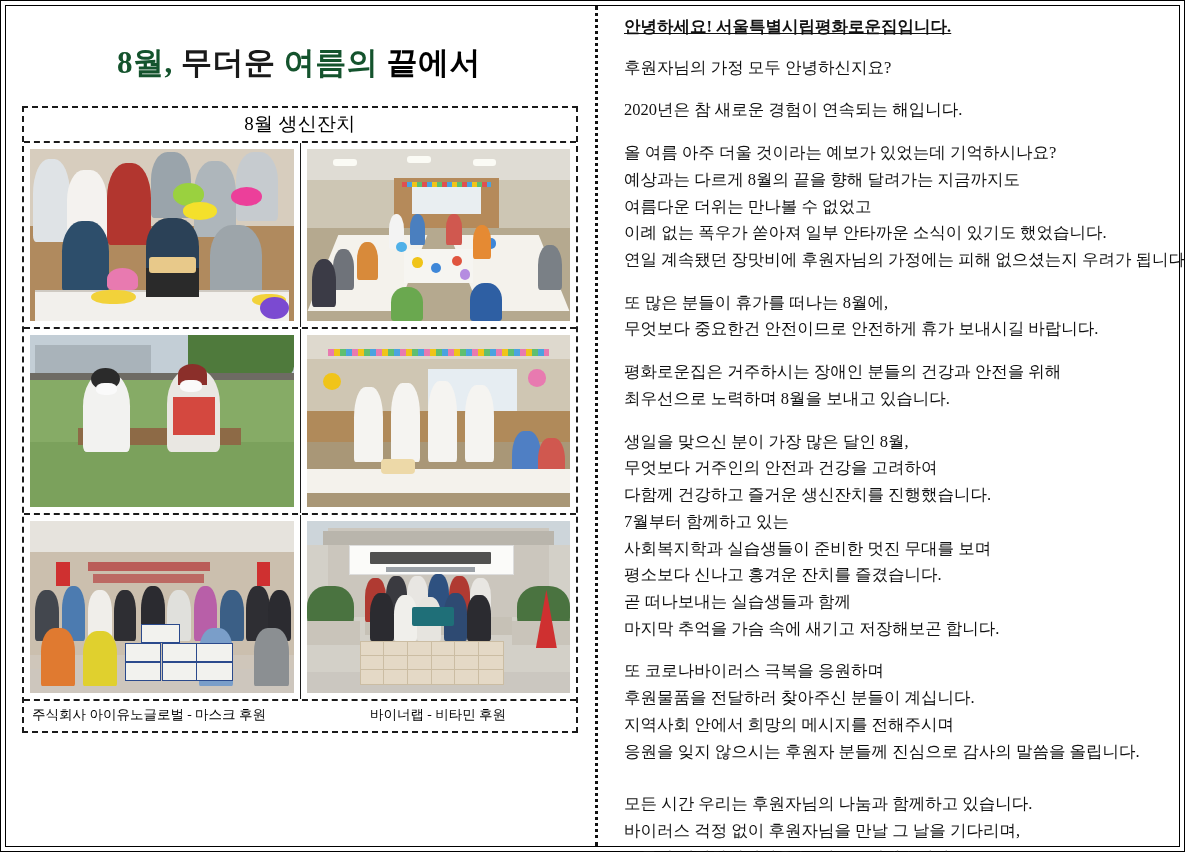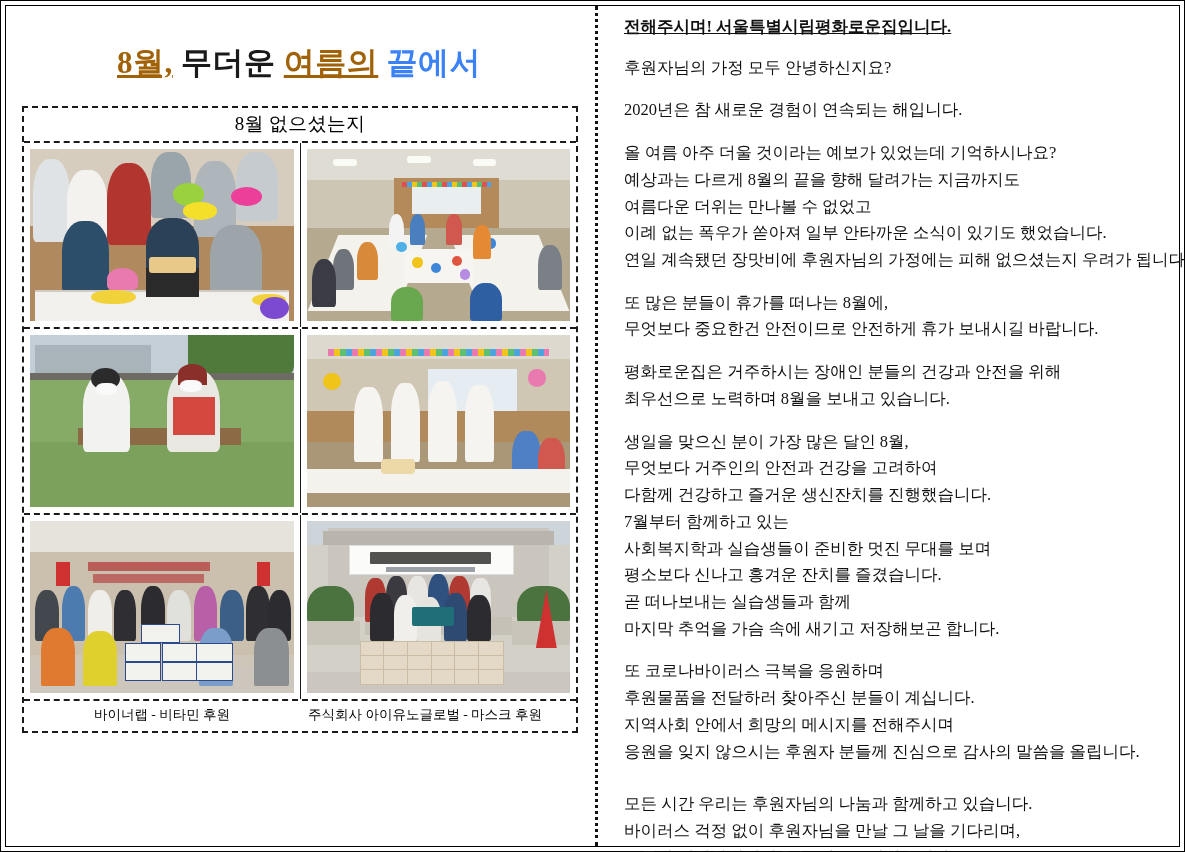--- a/index.html
+++ b/index.html
@@ -40,23 +40,23 @@
   }
 
   .headline{
     text-align:center;
     font-size:31px;
     font-weight:700;
     letter-spacing:.5px;
     margin:36px 0 22px 0;
     white-space:nowrap;
   }
-  .h-orange{color:#a16207;text-decoration:underline;}
+  .h-orange{color:#14532d;}
   .h-dark{color:#1a1a1a;}
-  .h-blue{color:#3b82f6;}
+  .h-blue{color:#000000;}
 
   .photo-table{
     margin:0 14px 0 16px;
     border:2px dashed #1a1a1a;
     box-sizing:border-box;
   }
   .sec-title{
     text-align:center;
     font-size:19px;
     padding:3px 0 4px 0;
@@ -274,21 +274,21 @@
 
       <div class="headline">
         <span class="h-orange">8월,</span>
         <span class="h-dark">무더운</span>
         <span class="h-orange">여름의</span>
         <span class="h-blue">끝에서</span>
       </div>
 
       <div class="photo-table">
 
-        <div class="sec-title">8월 없으셨는지</div>
+        <div class="sec-title">8월 생신잔치</div>
         <div class="photo-row">
           <div class="photo-cell">
             <div class="ph p1">
               <div class="wall"></div>
                 <div class="wood"></div>
               <div class="pA per"></div>
                 <div class="pB per"></div>
                 <div class="pC per"></div>
               <div class="pD per"></div>
                 <div class="pE per"></div>
@@ -459,32 +459,32 @@
               <div class="bw" style="left:29%;top:86%;width:9%;height:8%"></div>
               <div class="bw" style="left:38%;top:86%;width:9%;height:8%"></div>
               <div class="bw" style="left:47%;top:86%;width:9%;height:8%"></div>
               <div class="bw" style="left:56%;top:86%;width:9%;height:8%"></div>
               <div class="bw" style="left:65%;top:86%;width:9%;height:8%"></div>
             </div>
           </div>
         </div>
 
         <div class="caption-row">
+          <div class="caption-cell leftish">주식회사 아이유노글로벌 - 마스크 후원</div>
           <div class="caption-cell">바이너랩 - 비타민 후원</div>
-          <div class="caption-cell leftish">주식회사 아이유노글로벌 - 마스크 후원</div>
         </div>
 
       </div>
     </div>
 
     <div class="divider"></div>
 
     <div class="right-col">
       <div class="letter">
-        <div><span class="l-head">전해주시며! 서울특별시립평화로운집입니다.</span></div>
+        <div><span class="l-head">안녕하세요! 서울특별시립평화로운집입니다.</span></div>
 
         <div class="blk">
           <p>후원자님의 가정 모두 안녕하신지요?</p>
         </div>
         <div class="blk">
           <p>2020년은 참 새로운 경험이 연속되는 해입니다.</p>
         </div>
         <div class="blk">
           <p>올 여름 아주 더울 것이라는 예보가 있었는데 기억하시나요?</p>
           <p>예상과는 다르게 8월의 끝을 향해 달려가는 지금까지도</p>

